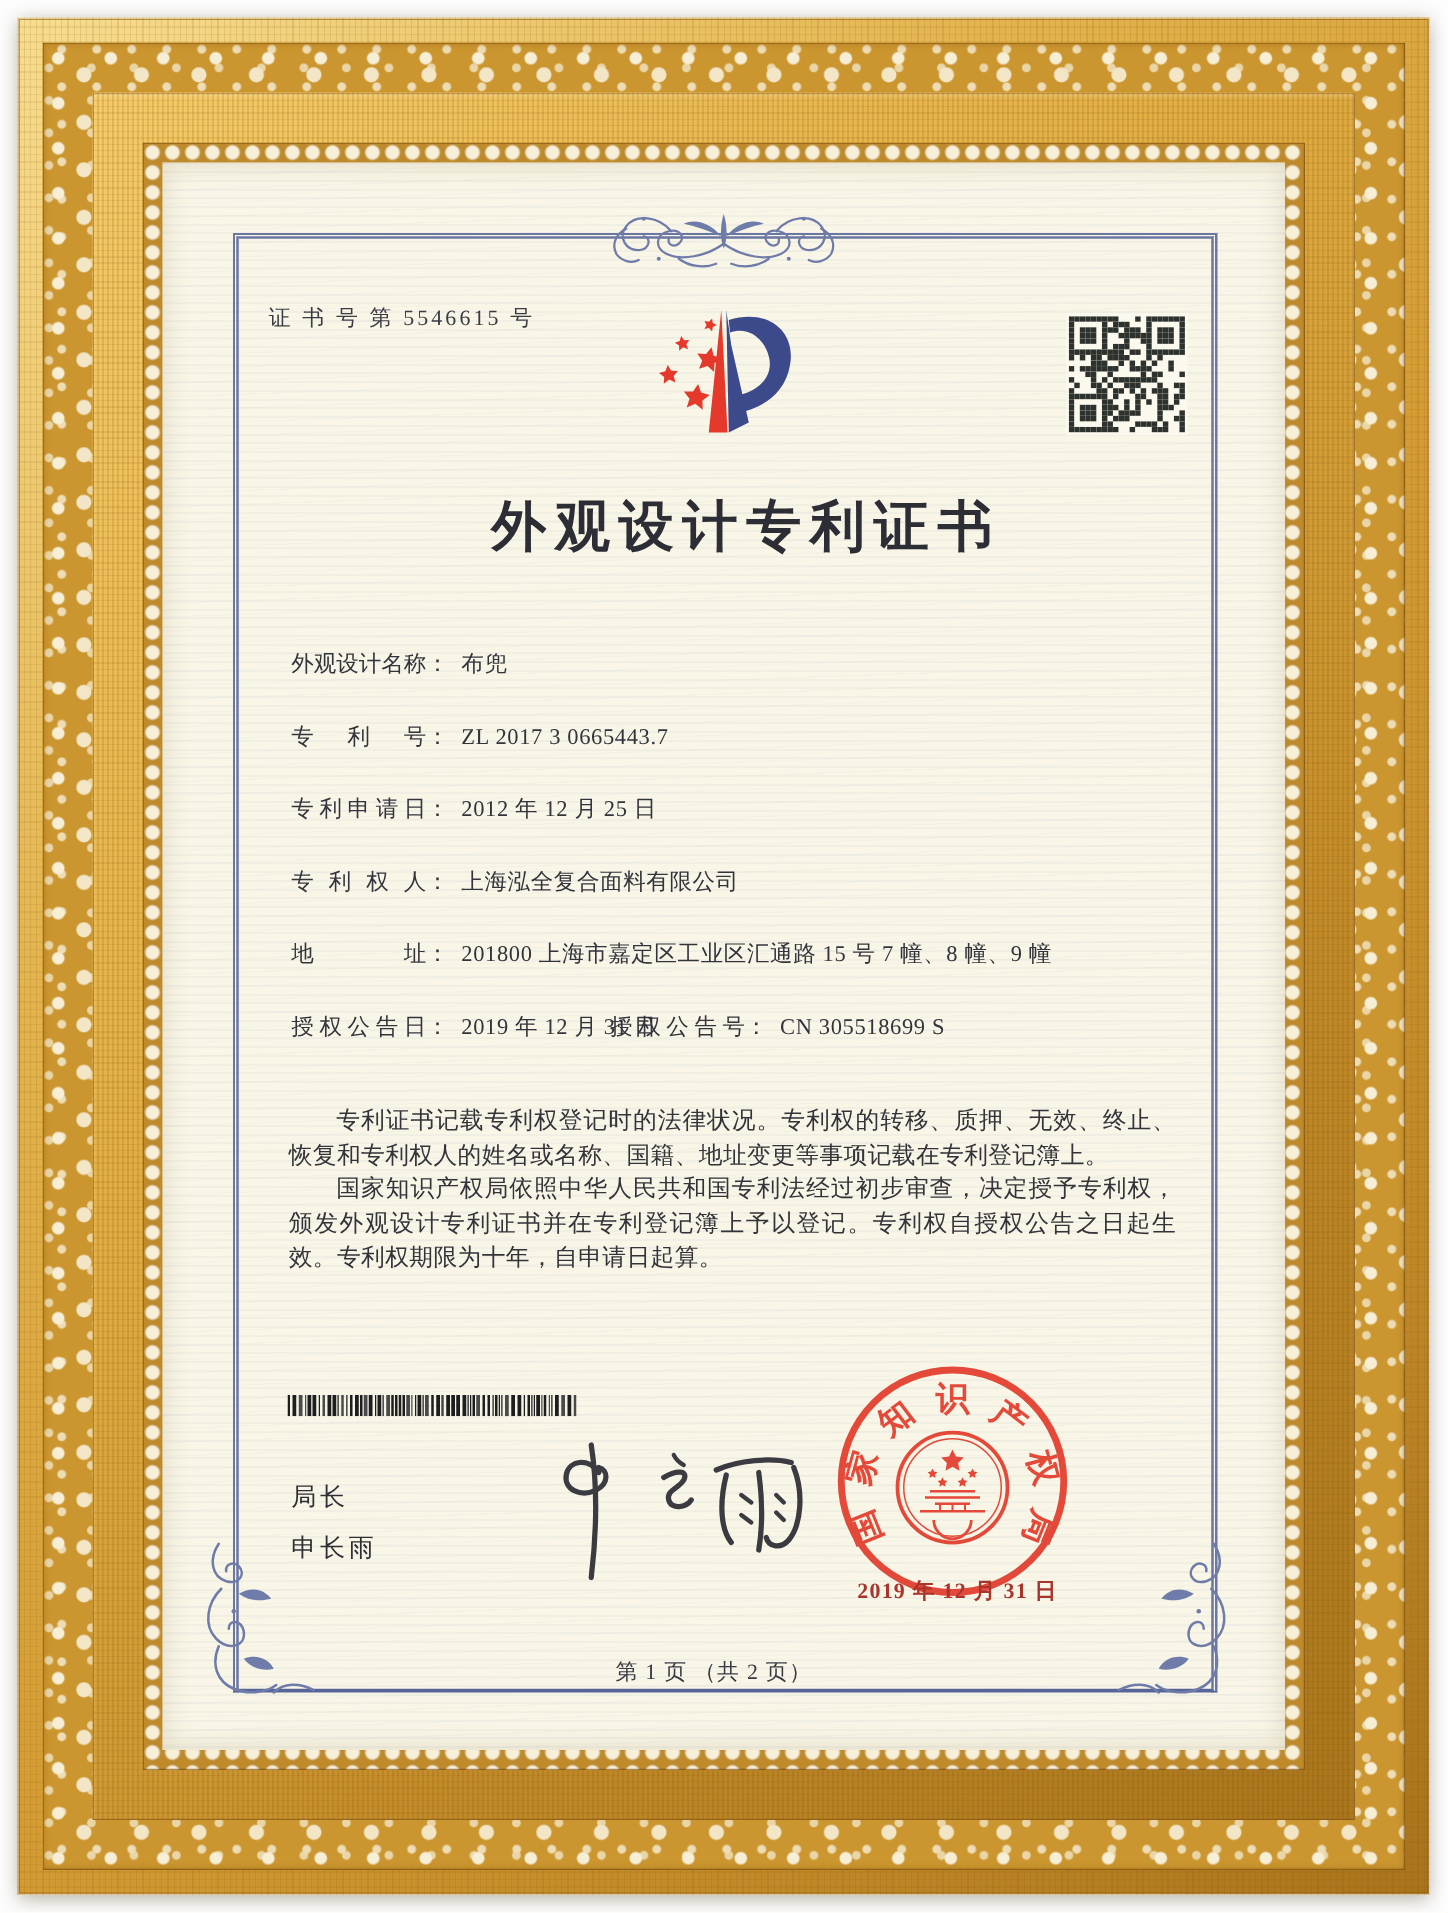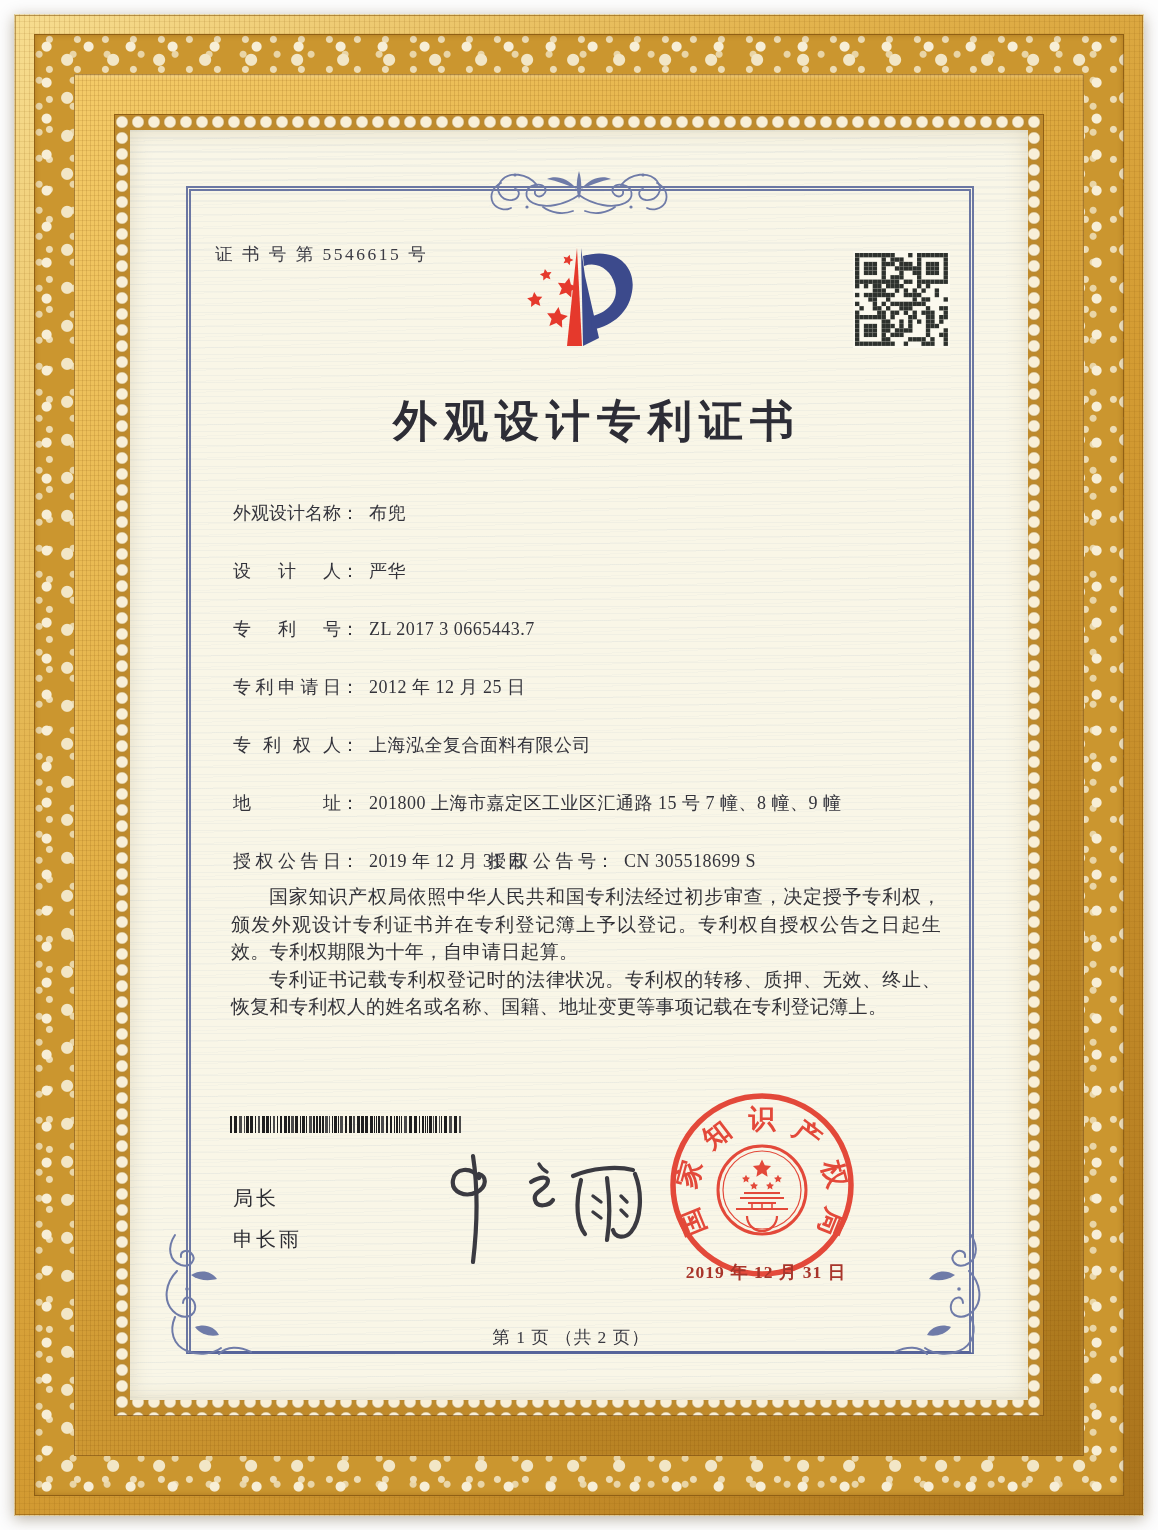--- a/index.html
+++ b/index.html
@@ -44,21 +44,21 @@
   .flourish-br{position:absolute;left:763px;top:1103px;}
   
   .abs{position:absolute;}
   .certno{left:85px;top:112px;font-size:17.5px;letter-spacing:2.5px;color:#3b3b44;}
   .logo{left:381px;top:116px;}
   .qr{left:723px;top:121px;background:#fbf9ee;padding:2px;line-height:0;}
   .title{left:0;right:0;top:262px;text-align:center;font-size:44px;font-weight:700;
          letter-spacing:7px;color:#2d2d36;margin-left:36px;}
   .fields{left:103px;top:371px;font-size:18px;color:#33333b;}
   .frow{height:24px;margin-bottom:34px;white-space:nowrap;}
-  .flabel{display:inline-block;width:108px;text-align:justify;text-align-last:justify;color:#34343c;}
+  .flabel{display:inline-block;width:108px;text-align:justify;text-align-last:justify;color:#34343c;margin-top:18px;}
   .fcolon{display:inline-block;margin-right:10px;}
   .fvalue{letter-spacing:.5px;}
   .gpair1{display:inline-block;width:255px;}
   .paras{left:101px;top:753px;width:710px;font-size:19px;line-height:27.5px;color:#333339;
          text-align:justify;letter-spacing:.3px;}
   .paras p{margin:0;text-indent:2em;}
   .barcode{left:100px;top:986px;line-height:0;}
   .director{left:103px;top:1048px;font-family:"Liberation Sans","DejaVu Sans",sans-serif;
             font-size:20px;color:#2e2e34;line-height:41px;letter-spacing:3px;}
   .sig{left:305px;top:1018px;}
@@ -387,42 +387,39 @@
                 </svg>
             </div>
 
             <div class="abs title">外观设计专利证书</div>
 
             <div class="abs fields">
               <div class="frow">
                 <span class="flabel">外观设计名称</span><span class="fcolon">：</span><span class="fvalue">布兜</span>
               </div>
               <div class="frow">
-                <span class="flabel">设计人</span><span class="fcolon">：</span><span class="fvalue">严华</span>
-              </div>
-              <div class="frow">
                 <span class="flabel">专利号</span><span class="fcolon">：</span><span class="fvalue">ZL 2017 3 0665443.7</span>
               </div>
               <div class="frow">
                 <span class="flabel">专利申请日</span><span class="fcolon">：</span><span class="fvalue">2012 年 12 月 25 日</span>
               </div>
               <div class="frow">
                 <span class="flabel">专利权人</span><span class="fcolon">：</span><span class="fvalue">上海泓全复合面料有限公司</span>
               </div>
               <div class="frow">
                 <span class="flabel">地址</span><span class="fcolon">：</span><span class="fvalue">201800 上海市嘉定区工业区汇通路 15 号 7 幢、8 幢、9 幢</span>
               </div>
               <div class="frow">
                 <span class="gpair1"><span class="flabel">授权公告日</span><span class="fcolon">：</span><span class="fvalue">2019 年 12 月 31 日</span></span><span><span class="flabel">授权公告号</span><span class="fcolon">：</span><span class="fvalue">CN 305518699 S</span></span>
               </div>
             </div>
 
             <div class="abs paras">
+              <p>专利证书记载专利权登记时的法律状况。专利权的转移、质押、无效、终止、恢复和专利权人的姓名或名称、国籍、地址变更等事项记载在专利登记簿上。</p>
               <p>国家知识产权局依照中华人民共和国专利法经过初步审查，决定授予专利权，颁发外观设计专利证书并在专利登记簿上予以登记。专利权自授权公告之日起生效。专利权期限为十年，自申请日起算。</p>
-              <p>专利证书记载专利权登记时的法律状况。专利权的转移、质押、无效、终止、恢复和专利权人的姓名或名称、国籍、地址变更等事项记载在专利登记簿上。</p>
             </div>
 
             <div class="abs barcode">
               <svg id="bar-svg" width="236" height="17" viewBox="0 0 236 17">
                   <rect x="0" y="0" width="2" height="17" fill="#1e1e1e"></rect>
                   <rect x="4" y="0" width="3" height="17" fill="#1e1e1e"></rect>
                   <rect x="9" y="0" width="3" height="17" fill="#4a4a4a"></rect>
                   <rect x="14" y="0" width="1" height="17" fill="#4a4a4a"></rect>
                   <rect x="16" y="0" width="3" height="17" fill="#1e1e1e"></rect>
                   <rect x="20" y="0" width="3" height="17" fill="#1e1e1e"></rect>

